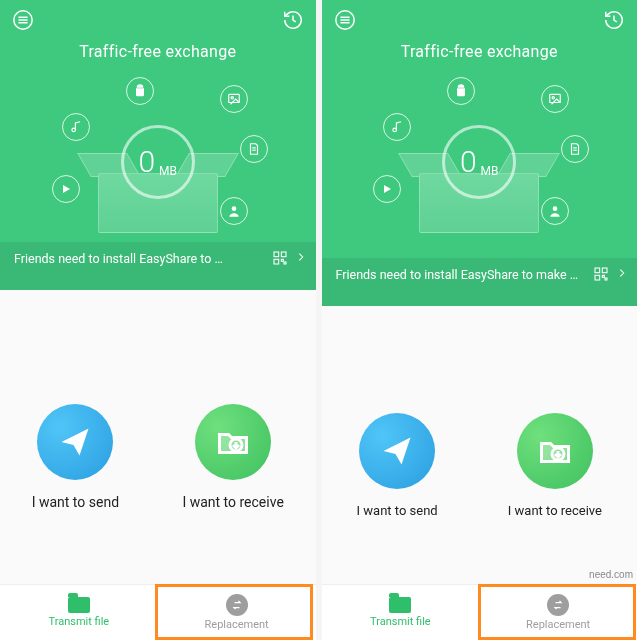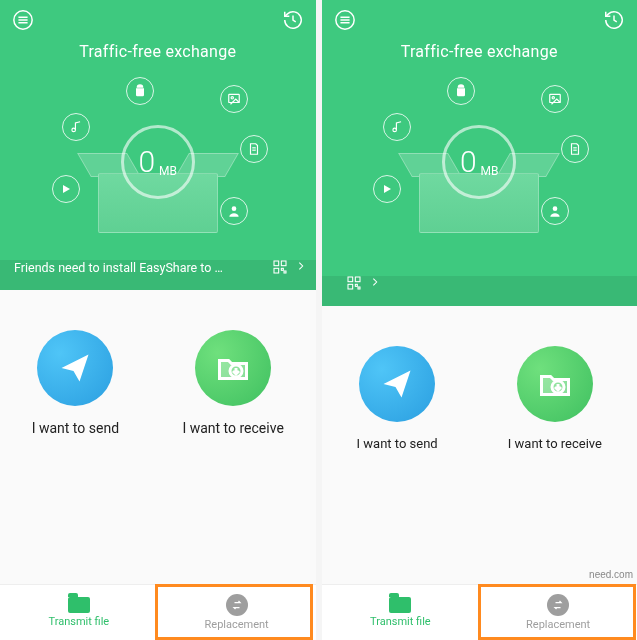--- a/index.html
+++ b/index.html
@@ -89,34 +89,34 @@
   .orbit-icon svg { display:block; }
   .oi-android { top:4px; left:78px; }
   .oi-music  { top:40px; left:14px; }
   .oi-picture{ top:12px; right:20px; }
   .oi-doc    { top:62px; right:0px; }
   .oi-person { bottom:8px; right:20px; }
   .oi-play   { bottom:30px; left:4px; }
 
   .banner {
     position:absolute; bottom:0; left:0; right:0;
-    height: 30px;
+    height: 48px;
     background: rgba(0,0,0,0.08);
     display:flex; align-items:center;
     padding: 0 10px 16px 14px;
     color:#fff; font-size:12.5px;
   }
   .banner-text { flex:1; white-space:nowrap; overflow:hidden; text-overflow:ellipsis; }
   .qr-icon { width:20px; height:20px; margin-left:8px; display:flex; align-items:center; justify-content:center; }
   .chev { margin-left:6px; }
 
   .middle {
     flex:1;
     background:#fafafa;
-    display:flex; flex-direction:column; align-items:center;
+    display:flex; flex-direction:row; align-items:center;
     padding-top: 40px;
   }
   .actions {
     display:flex; width:100%; justify-content:space-around;
   }
   .action { display:flex; flex-direction:column; align-items:center; gap:14px; }
   .circle-btn {
     width:76px; height:76px; border-radius:50%;
     display:flex; align-items:center; justify-content:center;
   }
@@ -350,20 +350,21 @@
         <div class="box-flap-l"></div>
           <div class="box-flap-r"></div>
         <div class="box-front"></div>
       </div>
       <div class="counter-circle">
         <span class="counter-num">0</span>
         <span class="counter-unit">MB</span>
       </div>
     </div>
     <div class="banner">
+      <span class="banner-text">Friends need to install EasyShare to make …</span>
       <span class="qr-icon">
         <svg width="16" height="16" viewBox="0 0 24 24" fill="none" stroke="#fff" stroke-width="1.6">
             <rect x="3" y="3" width="7" height="7"></rect>
             <rect x="14" y="3" width="7" height="7"></rect>
             <rect x="3" y="14" width="7" height="7"></rect>
             <rect x="14" y="14" width="3" height="3"></rect>
             <rect x="18" y="18" width="3" height="3"></rect>
           </svg>
       </span>
       <span class="chev">

